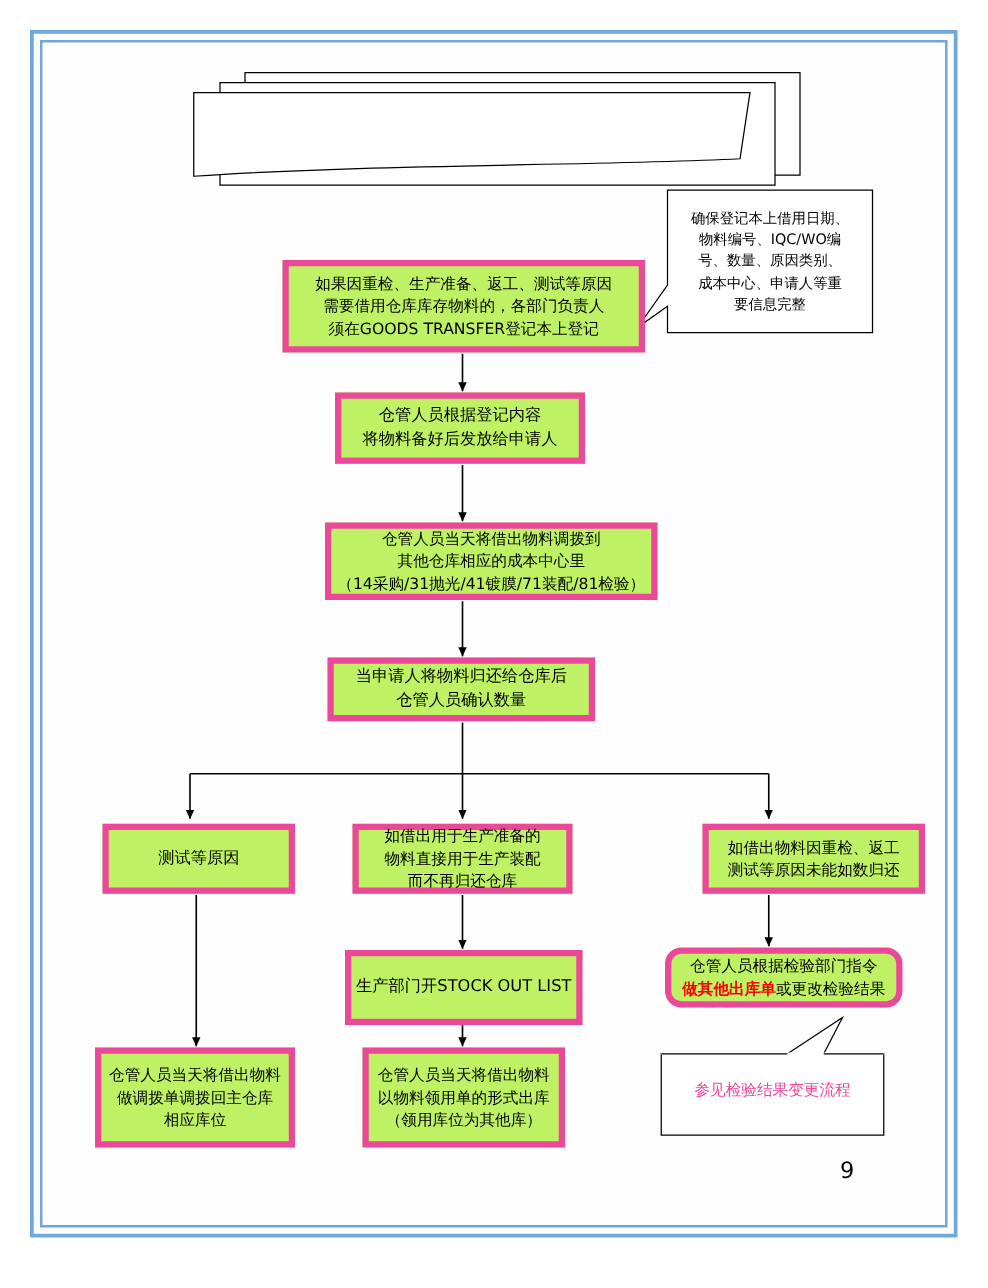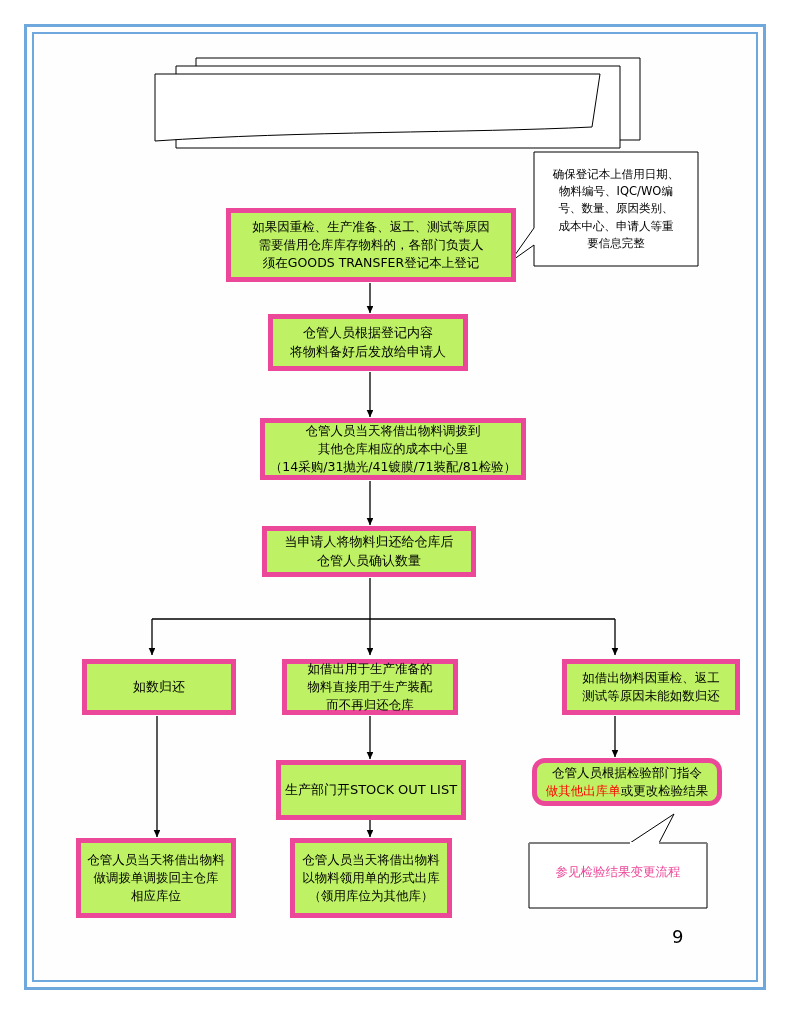--- a/index.html
+++ b/index.html
@@ -51,21 +51,21 @@
     display:flex;align-items:center;justify-content:center;
     text-align:center;font-size:11.5px;line-height:1.5;white-space:pre-line;color:#000;
   }
   
   .note-text2{
     position:absolute;left:532px;top:842px;width:172px;height:60px;
     display:flex;align-items:center;justify-content:center;
     text-align:center;font-size:12.5px;color:#ec4899;
   }
 
-  .red{color:#ff0000;font-weight:normal;}
+  .red{color:#ff0000;font-weight:bold;}
 
   .page-number{
     position:absolute;left:672px;top:926px;
     font-size:18px;color:#000;
   }
 </style>
 </head>
 <body>
 
 <div id="page">
@@ -138,21 +138,21 @@
   <div class="node fs13" style="left:268px;top:314px;width:200px;height:57px;">仓管人员根据登记内容
 将物料备好后发放给申请人</div>
 
   <div class="node fs12" style="left:236px;top:418px;width:266px;height:62px;margin-left:24px;">仓管人员当天将借出物料调拨到
 其他仓库相应的成本中心里
 （14采购/31抛光/41镀膜/71装配/81检验）</div>
 
   <div class="node fs13" style="left:262px;top:526px;width:214px;height:51px;">当申请人将物料归还给仓库后
 仓管人员确认数量</div>
 
-  <div class="node fs13" style="left:82px;top:659px;width:154px;height:56px;">如数归还</div>
+  <div class="node fs13" style="left:82px;top:659px;width:154px;height:56px;">测试等原因</div>
 
   <div class="node fs12" style="left:282px;top:659px;width:176px;height:56px;text-align:center;">如借出用于生产准备的
 物料直接用于生产装配
 而不再归还仓库</div>
 
   <div class="node fs12" style="left:527px;top:659px;width:178px;height:56px;margin-left:35px;">如借出物料因重检、返工
 测试等原因未能如数归还</div>
 
   <div class="node fs13" style="left:276px;top:760px;width:190px;height:60px;">生产部门开STOCK  OUT  LIST</div>
 

